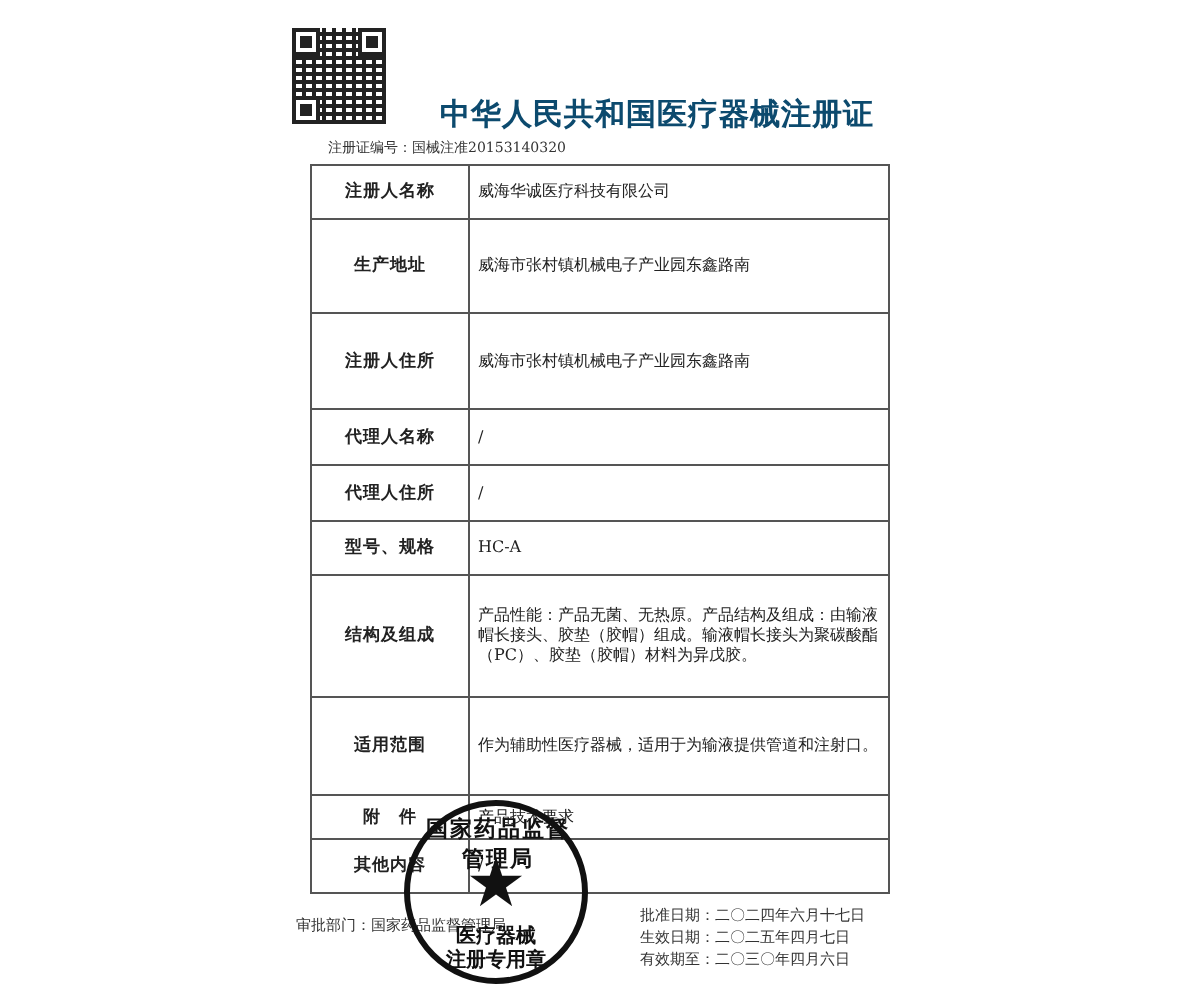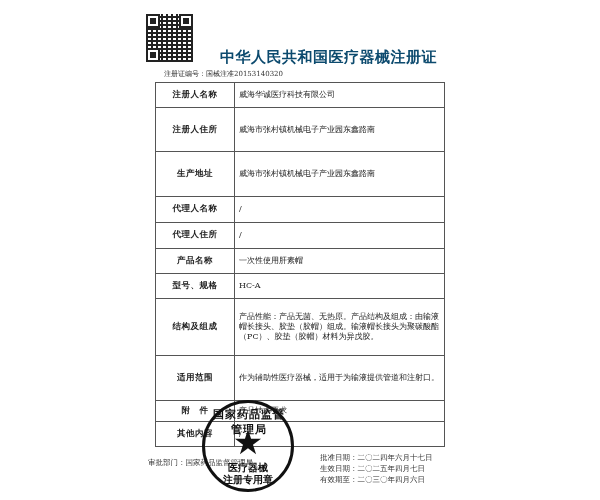--- a/index.html
+++ b/index.html
@@ -76,38 +76,34 @@
   <span>注册证编号：</span><span>国械注准20153140320</span>
 </div>
 
 <table class="cert">
   <tbody>
       <tr style="height:22px">
     <td class="lbl">注册人名称</td>
     <td class="val">威海华诚医疗科技有限公司</td>
   </tr>
   <tr style="height:39px">
-    <td class="lbl">注册人住所</td>
+    <td class="lbl">生产地址</td>
     <td class="val">威海市张村镇机械电子产业园东鑫路南</td>
   </tr>
   <tr style="height:39px">
-    <td class="lbl">生产地址</td>
+    <td class="lbl">注册人住所</td>
     <td class="val">威海市张村镇机械电子产业园东鑫路南</td>
   </tr>
   <tr style="height:23px">
     <td class="lbl">代理人名称</td>
     <td class="val">/</td>
   </tr>
   <tr style="height:23px">
     <td class="lbl">代理人住所</td>
     <td class="val">/</td>
-  </tr>
-  <tr style="height:22px">
-    <td class="lbl">产品名称</td>
-    <td class="val">一次性使用肝素帽</td>
   </tr>
   <tr style="height:22px">
     <td class="lbl">型号、规格</td>
     <td class="val">HC-A</td>
   </tr>
   <tr style="height:50px">
     <td class="lbl">结构及组成</td>
     <td class="val">产品性能：产品无菌、无热原。产品结构及组成：由输液帽长接头、胶垫（胶帽）组成。输液帽长接头为聚碳酸酯（PC）、胶垫（胶帽）材料为异戊胶。</td>
   </tr>
   <tr style="height:40px">

